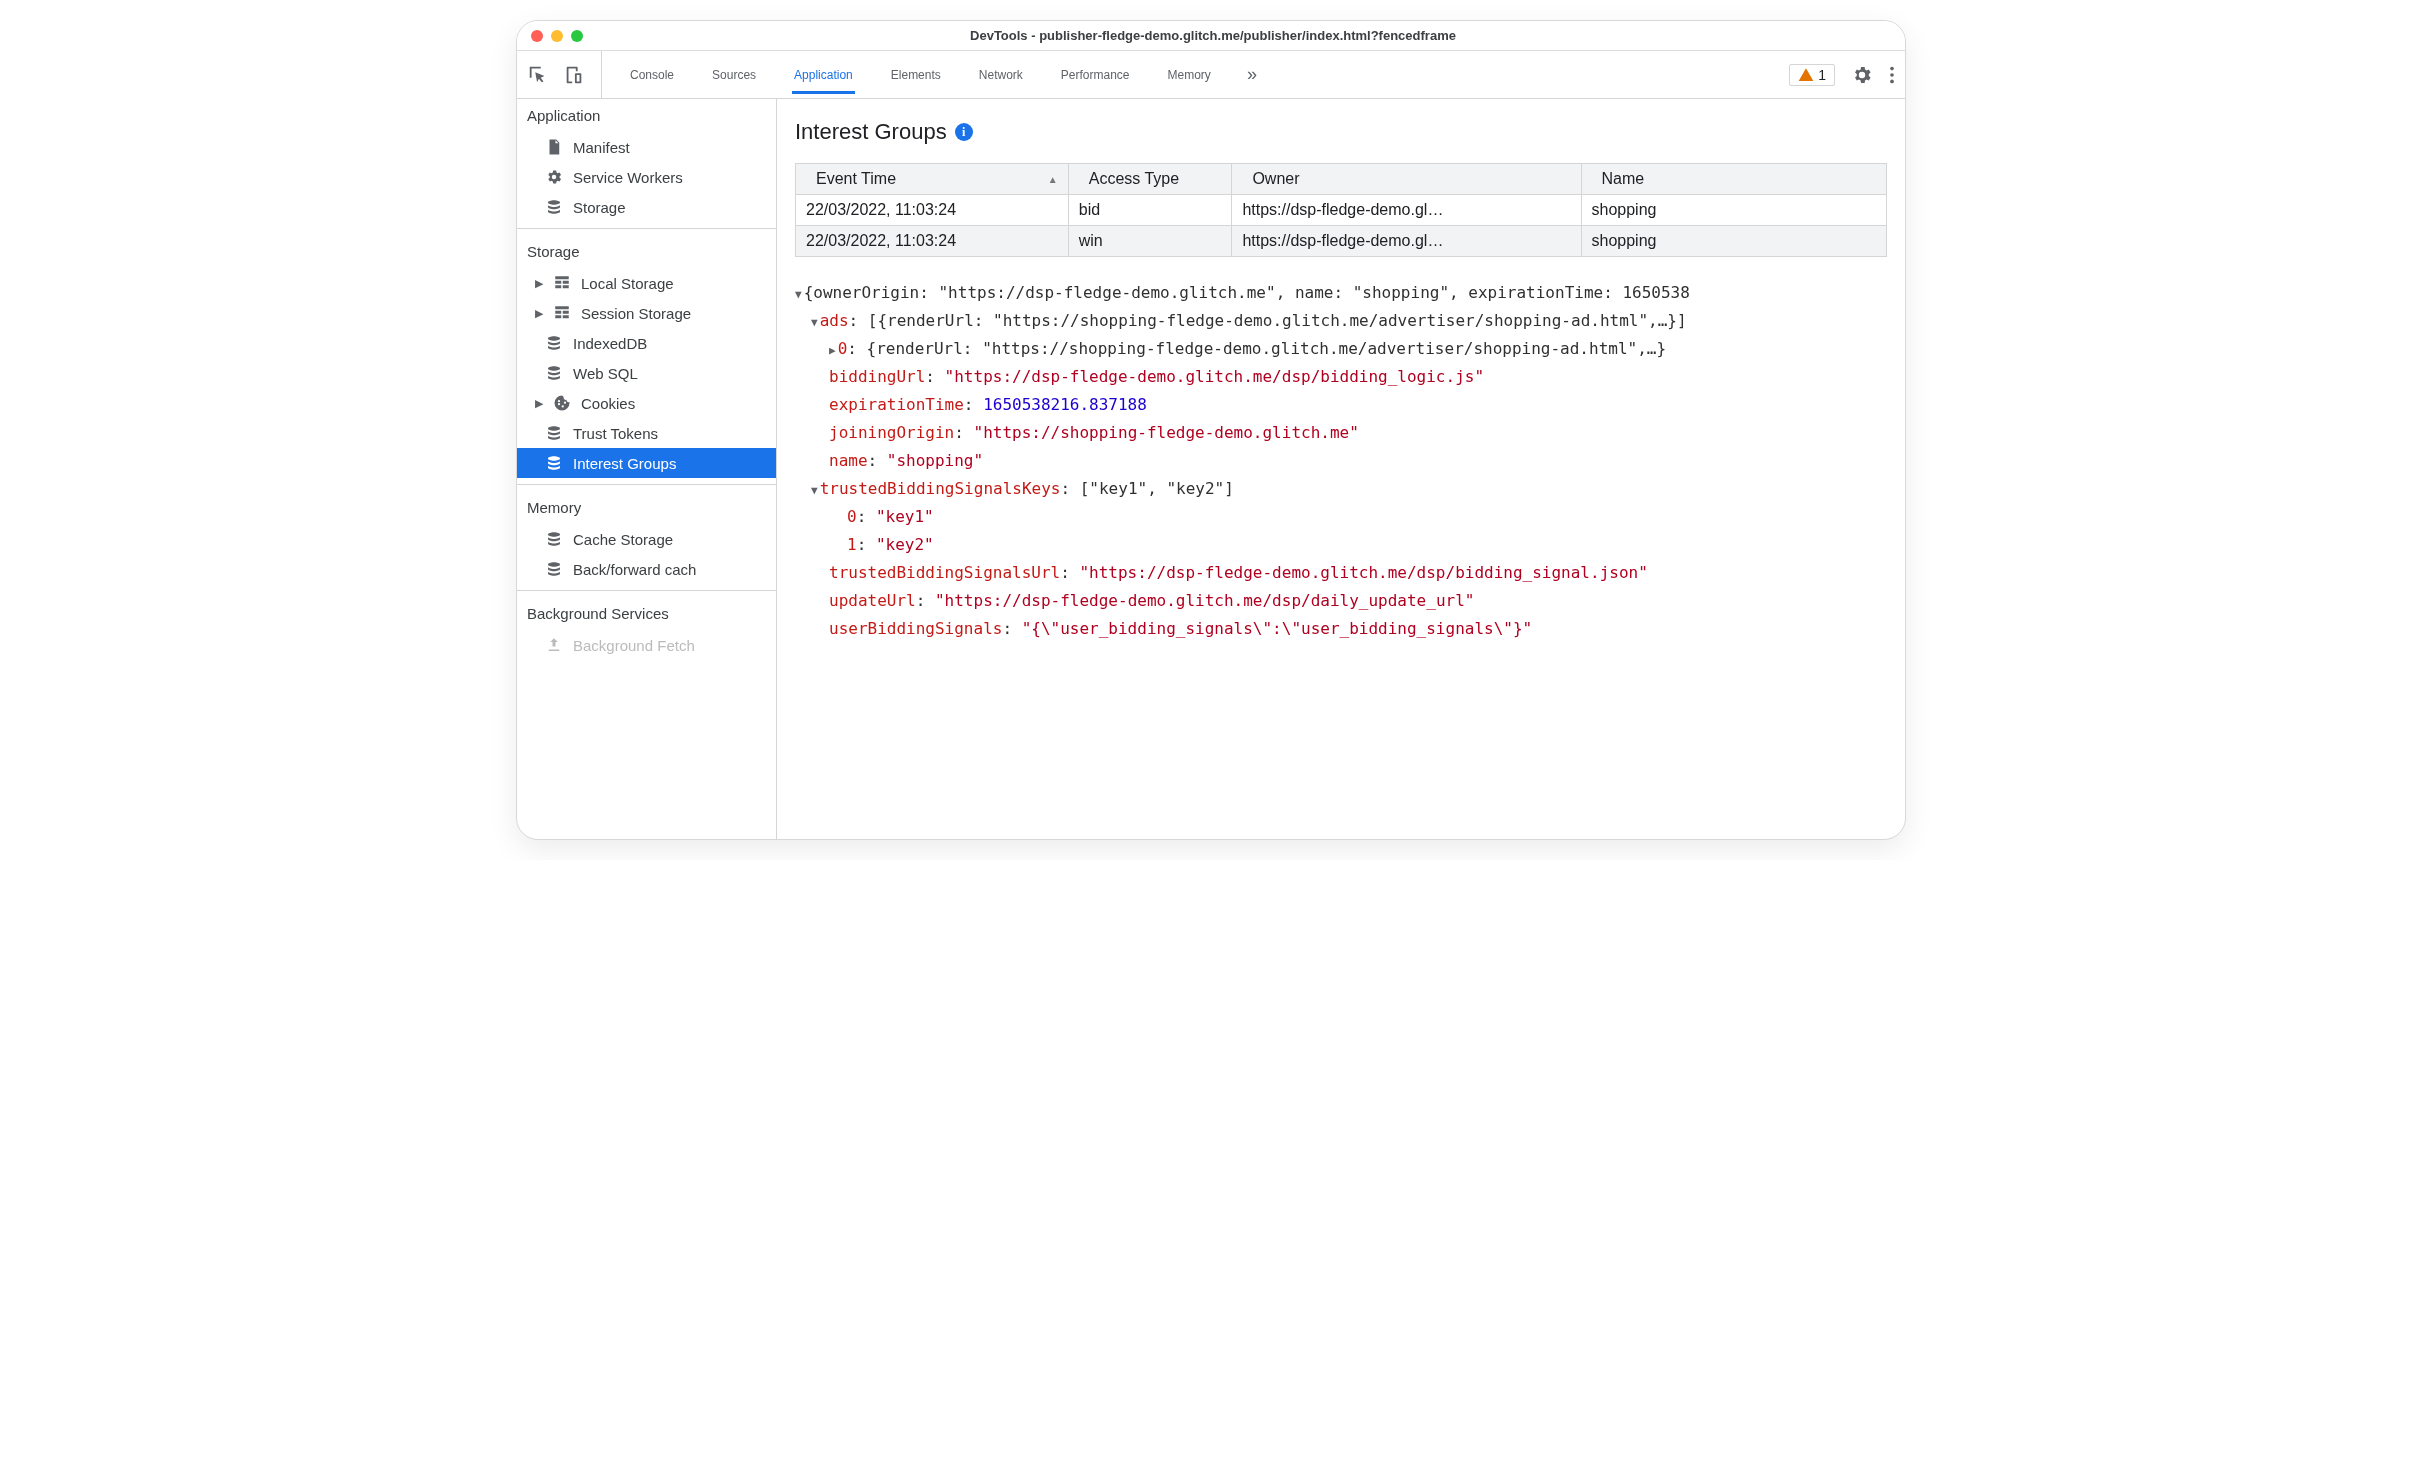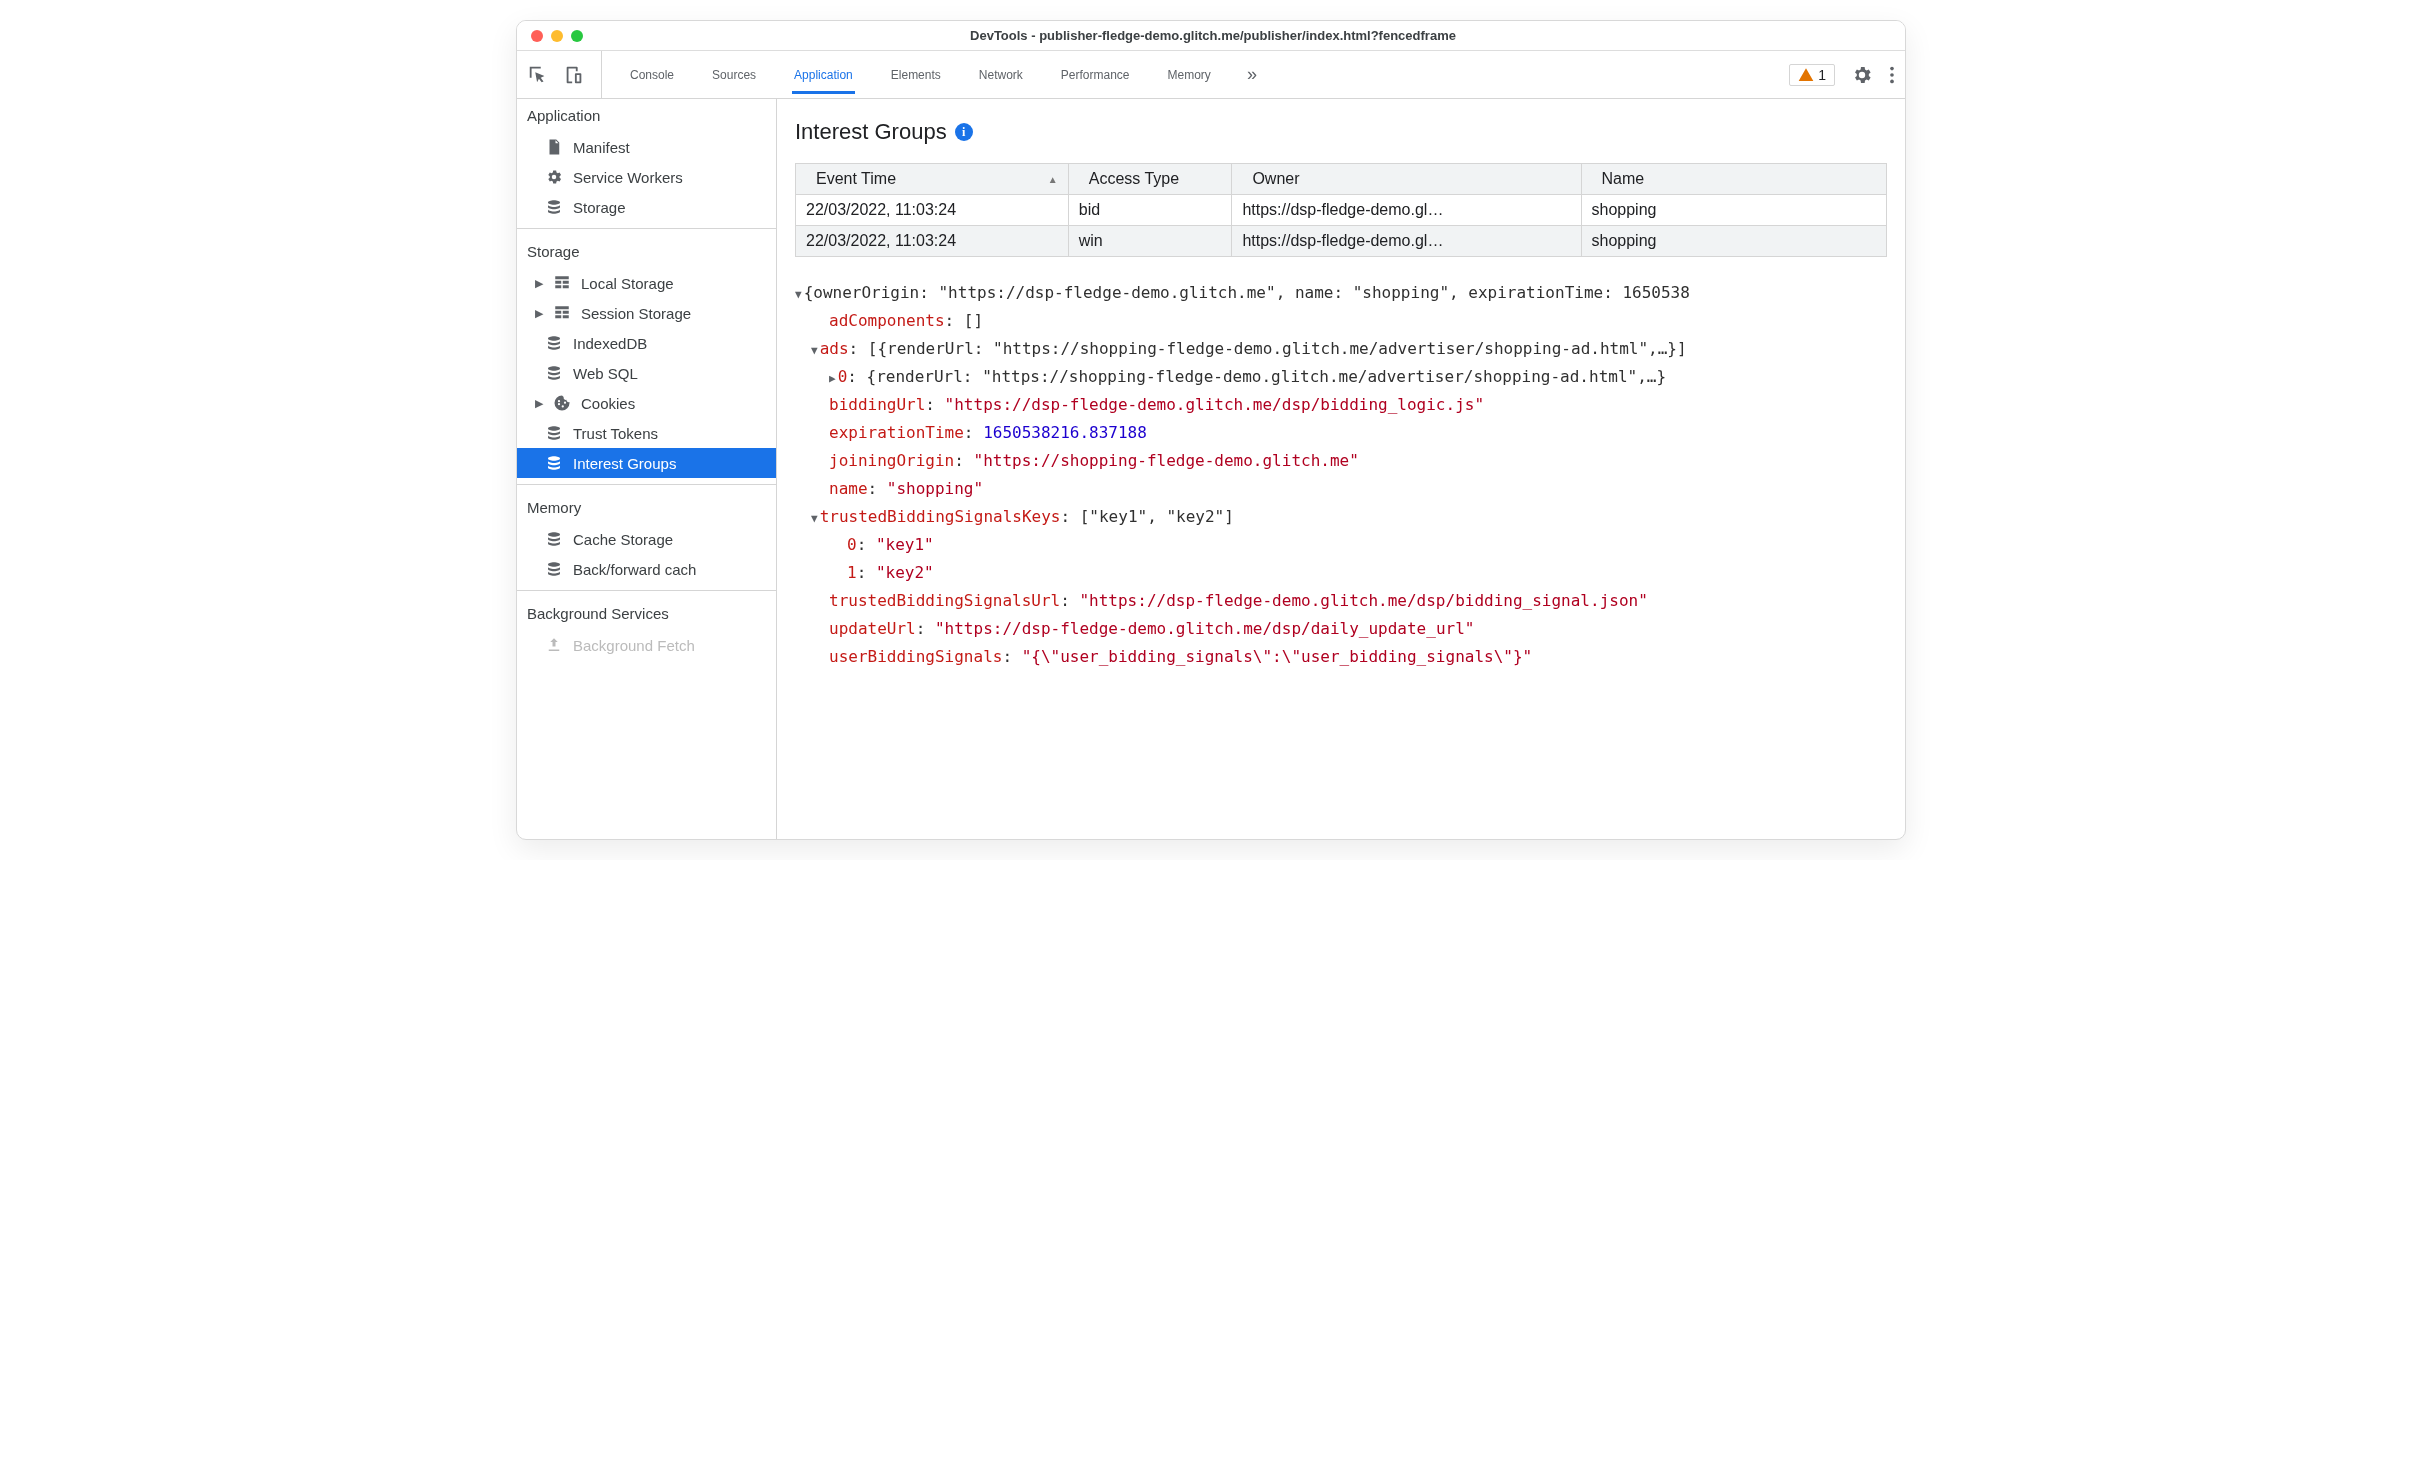--- a/index.html
+++ b/index.html
@@ -1,17 +1,17 @@
 <!DOCTYPE html>
 <html><head>
 <meta charset="utf-8">
 <style>
   * { margin: 0; padding: 0; box-sizing: border-box; }
   body { font-family: -apple-system, "Helvetica Neue", Arial, sans-serif; background: #fff; color: #202124; }
-  .window { width: 1390px; margin: 20px auto; border: 1px solid #d8d8d8; border-radius: 10px; overflow: hidden; box-shadow: 0 10px 30px rgba(0,0,0,0.08); background: #fff; }
+  .window { width: 1390px; margin: 20px auto; border: 1px solid #d8d8d8; border-radius: 22px; overflow: hidden; box-shadow: 0 10px 30px rgba(0,0,0,0.08); background: #fff; }
   .titlebar { display:flex; align-items:center; height:30px; background:#fff; padding:0 14px; border-bottom:1px solid #ddd; }
   .traffic { display:flex; gap:8px; }
   .traffic span { width:12px; height:12px; border-radius:50%; display:inline-block; }
   .t-close{background:#ff5f57;} .t-min{background:#febc2e;} .t-max{background:#28c840;}
   .title { flex:1; text-align:center; font-size:13px; color:#3c4043; font-weight:600; }
 
   .tabbar { display:flex; align-items:center; height:48px; border-bottom:1px solid #d5d5d5; padding:0 10px; }
   .tb-left { display:flex; align-items:center; margin-right:26px; border-right:1px solid #d5d5d5; padding-right:16px; height:100%;}
   .tb-left svg { fill:#5f6368; }
   .tabs { display:flex; gap:34px; align-items:center; height:100%; flex:1; }
@@ -233,21 +233,20 @@
             <td>22/03/2022, 11:03:24</td>
             <td>win</td>
             <td>https://dsp-fledge-demo.gl…</td>
             <td>shopping</td>
           </tr>
         </tbody>
       </table>
 
       <div class="json">
         <div><span class="tri">▼</span><span class="punc">{ownerOrigin: </span><span class="punc">"https://dsp-fledge-demo.glitch.me"</span><span class="punc">, name: </span><span class="punc">"shopping"</span><span class="punc">, expirationTime: </span><span class="punc">1650538</span></div>
-        <div class="ind2"><span class="k">adComponents</span><span class="punc">: </span><span class="punc">[]</span></div>
         <div class="ind1"><span class="tri">▼</span><span class="k">ads</span><span class="punc">: </span><span class="punc">[{renderUrl: "https://shopping-fledge-demo.glitch.me/advertiser/shopping-ad.html",…}]</span></div>
         <div class="ind2"><span class="tri">▶</span><span class="k">0</span><span class="punc">: </span><span class="punc">{renderUrl: "https://shopping-fledge-demo.glitch.me/advertiser/shopping-ad.html",…}</span></div>
         <div class="ind2"><span class="k">biddingUrl</span><span class="punc">: </span><span class="s">"https://dsp-fledge-demo.glitch.me/dsp/bidding_logic.js"</span></div>
         <div class="ind2"><span class="k">expirationTime</span><span class="punc">: </span><span class="n">1650538216.837188</span></div>
         <div class="ind2"><span class="k">joiningOrigin</span><span class="punc">: </span><span class="s">"https://shopping-fledge-demo.glitch.me"</span></div>
         <div class="ind2"><span class="k">name</span><span class="punc">: </span><span class="s">"shopping"</span></div>
         <div class="ind1"><span class="tri">▼</span><span class="k">trustedBiddingSignalsKeys</span><span class="punc">: </span><span class="punc">["key1", "key2"]</span></div>
         <div class="ind3"><span class="k">0</span><span class="punc">: </span><span class="s">"key1"</span></div>
         <div class="ind3"><span class="k">1</span><span class="punc">: </span><span class="s">"key2"</span></div>
         <div class="ind2"><span class="k">trustedBiddingSignalsUrl</span><span class="punc">: </span><span class="s">"https://dsp-fledge-demo.glitch.me/dsp/bidding_signal.json"</span></div>

